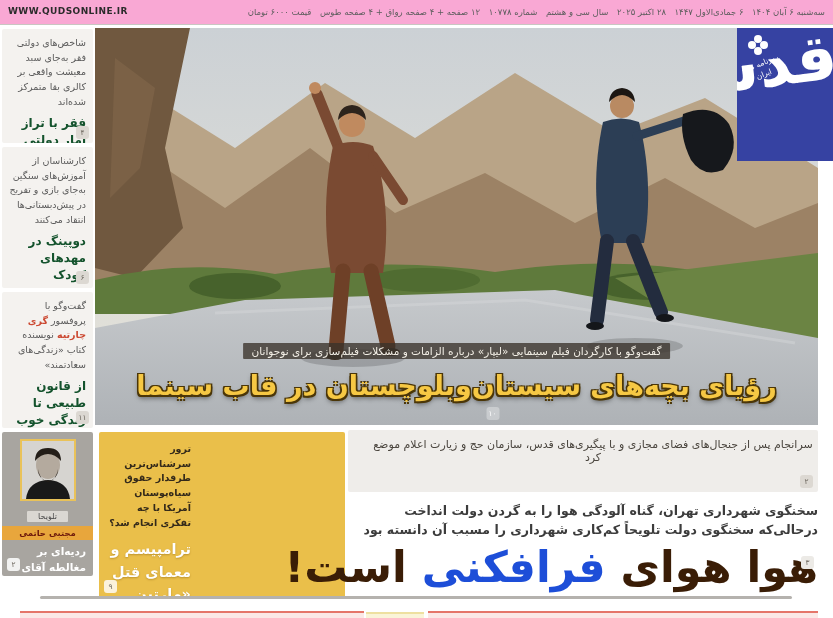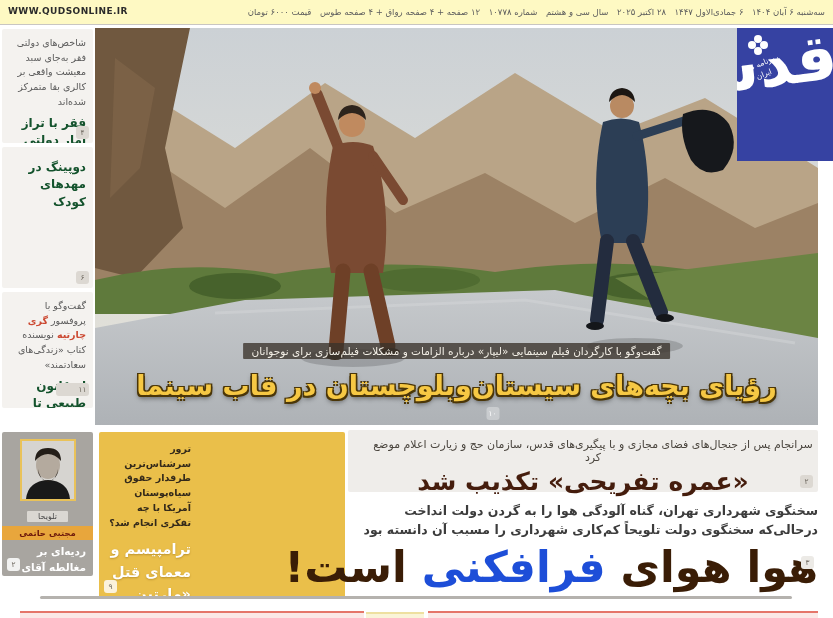--- a/index.html
+++ b/index.html
@@ -1,20 +1,20 @@
 <!DOCTYPE html>
 <html lang="fa"><head>
 <meta charset="utf-8">
 <style>
   html,body{margin:0;padding:0;}
   body{width:833px;height:618px;background:#fff;font-family:"DejaVu Sans",sans-serif;position:relative;overflow:hidden;}
   #page{position:absolute;inset:0;direction:rtl;}
 
   
-  .topbar{position:absolute;left:0;top:0;width:833px;height:24px;background:#fef9c3;border-bottom:1px solid #c9c6c2;}
+  .topbar{position:absolute;left:0;top:0;width:833px;height:24px;background:#f9a8d4;border-bottom:1px solid #c9c6c2;}
   .site-url{position:absolute;left:8px;top:6px;font-size:9px;font-weight:bold;color:#2b2b2b;direction:ltr;letter-spacing:.4px;}
   .dateline{position:absolute;right:8px;top:7px;font-size:8.5px;color:#5d5d5d;white-space:nowrap;}
 
   
   .logo-box{position:absolute;left:737px;top:28px;width:96px;height:133px;background:#3642a2;overflow:hidden;}
   .logo-title{position:absolute;right:-4px;top:6px;font-size:64px;line-height:1;font-weight:bold;color:#fff;transform:rotate(-7deg);}
   .logo-sub{position:absolute;left:5px;top:30px;font-size:7.5px;color:#fff;transform:rotate(-22deg);width:40px;text-align:center;line-height:1.5;}
   .logo-flower{position:absolute;left:10px;top:6px;}
 
   
@@ -83,32 +83,33 @@
     <span class="dateline">سه‌شنبه ۶ آبان ۱۴۰۴  ۶ جمادی‌الاول ۱۴۴۷  ۲۸ اکتبر ۲۰۲۵  سال سی و هشتم  شماره ۱۰۷۷۸  ۱۲ صفحه + ۴ صفحه رواق + ۴ صفحه طوس  قیمت ۶۰۰۰ تومان</span>
   </div>
 
   <div class="side-box" style="top:29px;height:114px;text-align:right;">
     <div class="side-kicker">شاخص‌های دولتی فقر به‌جای سبد معیشت واقعی بر کالری بقا متمرکز شده‌اند</div>
     <div class="side-title">فقر با تراز آمار دولتی</div>
     <div class="pbadge" style="right:4px;bottom:4px;">۴</div>
   </div>
 
   <div class="side-box" style="top:147px;height:141px;">
+    <div class="side-kicker">کارشناسان از آموزش‌های سنگین به‌جای بازی و تفریح در پیش‌دبستانی‌ها انتقاد می‌کنند</div>
     <div class="side-title">دوپینگ در مهدهای کودک</div>
     <div class="pbadge" style="right:4px;bottom:4px;">۶</div>
   </div>
 
-  <div class="side-box" style="top:292px;height:116px;">
+  <div class="side-box" style="top:292px;height:136px;">
     <div class="side-kicker joined">
       <span>گفت‌وگو با پروفسور</span>
       <span class="hl">گری چارتیه</span>
       <span>نویسنده کتاب «زندگی‌های سعادتمند»</span>
     </div>
     <div class="side-title">از قانون طبیعی تا زندگی خوب</div>
-    <div class="pbadge" style="right:4px;bottom:12px;padding-left:20px;">۱۱</div>
+    <div class="pbadge" style="right:4px;bottom:4px;">۱۱</div>
   </div>
 
   <div class="note-box">
     <svg class="note-photo" viewBox="0 0 52 58">
       <rect width="52" height="58" fill="#d6d4d0"></rect>
       <path d="M4,58 Q6,40 26,39 Q46,40 48,58 Z" fill="#191919"></path>
       <ellipse cx="26" cy="24" rx="12" ry="14" fill="#b4aa9e"></ellipse>
       <path d="M13,20 Q13,7 26,7 Q39,7 39,20 Q33,13 26,13 Q19,13 13,20 Z" fill="#241e18"></path>
       <path d="M16,28 Q18,40 26,40 Q34,40 36,28 Q36,38 26,41 Q16,38 16,28 Z" fill="#241e18"></path>
     </svg>
@@ -223,21 +224,20 @@
       <path d="M31,46 Q32,32 46,31 Q59,33 58,47 Q51,38 45,38 Q37,38 31,46 Z" fill="#0e0c0a"></path>
       <ellipse cx="38" cy="61" rx="4" ry="5" fill="#1a120e"></ellipse>
       <rect x="40" y="78" width="10" height="5" fill="#d9d5cf"></rect>
     </svg>
     <div class="pbadge">۹</div>
   </div>
 
   <div class="news-col">
     <div class="news-block1">
       <div class="news1-kicker">سرانجام پس از جنجال‌های فضای مجازی و با پیگیری‌های قدس، سازمان حج و زیارت اعلام موضع کرد</div>
-      <div class="news1-headline">«عمره تفریحی» تکذیب شد</div>
       <div class="pbadge badge-n1">۲</div>
     </div>
     <div class="news2-kicker">سخنگوی شهرداری تهران، گناه آلودگی هوا را به گردن دولت انداخت درحالی‌که سخنگوی دولت تلویحاً کم‌کاری شهرداری را مسبب آن دانسته بود</div>
     <div class="news2-headline joined">
       <span>هوا هوای</span>
       <span class="gold">فرافکنی</span>
       <span>است!</span>
     </div>
     <div class="pbadge onwhite badge-n2">۳</div>
   </div>

